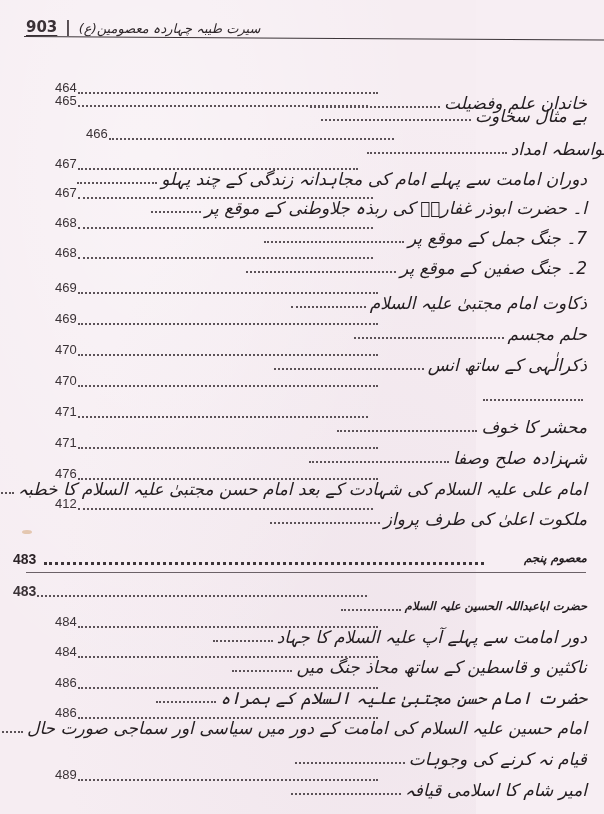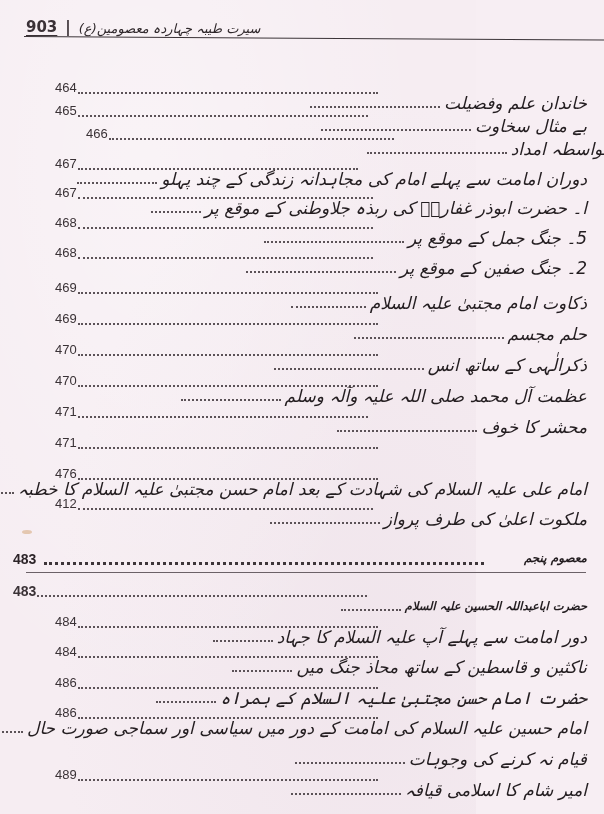--- a/index.html
+++ b/index.html
@@ -190,21 +190,21 @@
       <div class="num-line">
           <span class="page-no">464</span>
           <span class="leader" style="width:300px;"></span>
         </div>
       <div class="title-line">
           <span class="title-leader" style="width:130px;"></span>
           <span class="title">خاندان علم وفضیلت</span>
         </div>
     </div>
 
-    <div class="entry" style="top:104px;">
+    <div class="entry" style="top:94px;">
       <div class="num-line">
           <span class="page-no">465</span>
           <span class="leader" style="width:290px;"></span>
         </div>
       <div class="title-line">
           <span class="title-leader" style="width:150px;"></span>
           <span class="title">بے مثال سخاوت</span>
         </div>
     </div>
 
@@ -241,21 +241,21 @@
         </div>
     </div>
 
     <div class="entry" style="top:216px;">
       <div class="num-line">
           <span class="page-no">468</span>
           <span class="leader" style="width:295px;"></span>
         </div>
       <div class="title-line">
           <span class="title-leader" style="width:140px;"></span>
-          <span class="title">5۔ جنگ جمل کے موقع پر</span>
+          <span class="title">7۔ جنگ جمل کے موقع پر</span>
         </div>
     </div>
 
     <div class="entry" style="top:246px;">
       <div class="num-line">
           <span class="page-no">468</span>
           <span class="leader" style="width:295px;"></span>
         </div>
       <div class="title-line">
           <span class="title-leader" style="width:150px;"></span>
@@ -296,40 +296,43 @@
         </div>
     </div>
 
     <div class="entry" style="top:374px;">
       <div class="num-line">
           <span class="page-no">470</span>
           <span class="leader" style="width:300px;"></span>
         </div>
       <div class="title-line">
           <span class="title-leader" style="width:100px;"></span>
-          <span class="title">عظمت آل محمد صلی اللہ علیہ وآلہ وسلم</span>
         </div>
     </div>
 
     <div class="entry" style="top:405px;">
       <div class="num-line">
           <span class="page-no">471</span>
           <span class="leader" style="width:290px;"></span>
         </div>
       <div class="title-line">
           <span class="title-leader" style="width:140px;"></span>
           <span class="title">محشر کا خوف</span>
         </div>
     </div>
 
     <div class="entry" style="top:436px;">
       <div class="num-line">
           <span class="page-no">471</span>
           <span class="leader" style="width:300px;"></span>
         </div>
+      <div class="title-line">
+          <span class="title-leader" style="width:140px;"></span>
+          <span class="title">شہزادہ صلح وصفا</span>
+        </div>
     </div>
 
     <div class="entry" style="top:467px;">
       <div class="num-line">
           <span class="page-no">476</span>
           <span class="leader" style="width:300px;"></span>
         </div>
       <div class="title-line">
           <span class="title-leader" style="width:20px;"></span>
           <span class="title">امام علی علیہ السلام کی شہادت کے بعد امام حسن مجتبیٰ علیہ السلام کا خطبہ</span>

